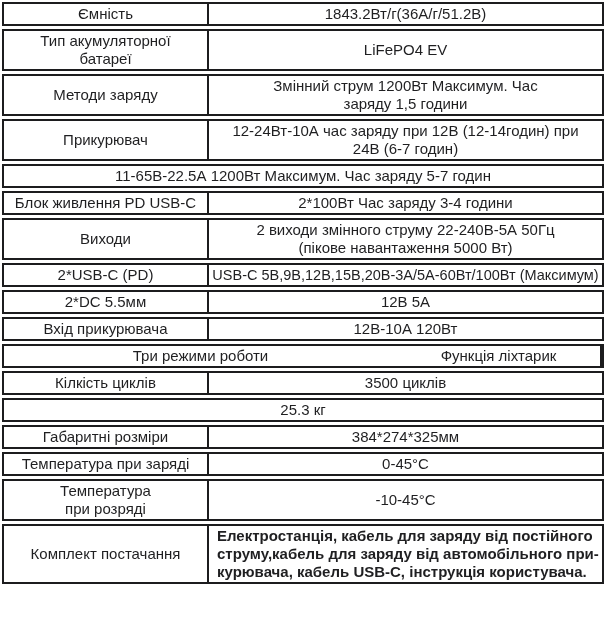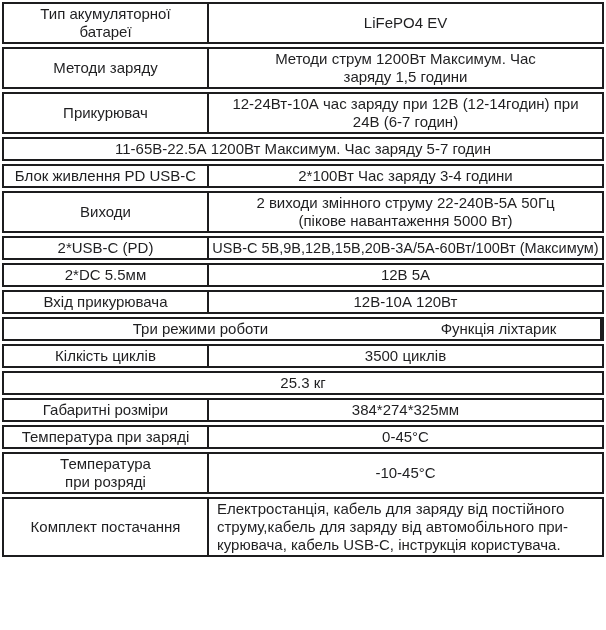--- a/index.html
+++ b/index.html
@@ -49,43 +49,51 @@
     flex: 1 1 auto;
     min-width: 0;
     padding: 1px 3px;
   }
   
   .row:last-child .cell-value {
     align-items: flex-start;
     padding-left: 8px;
     padding-right: 6px;
   }
-  .row:last-child .cell-value .line { text-align: left; }
+  .row:last-child .cell-value .line { text-align: left; font-weight: bold; }
 </style>
 </head>
 <body>
 
 <div class="spec-table">
+  <div class="row">
+    <div class="cell cell-label">
+        <div class="line">Ємність</div>
+      </div>
+    <div class="cell cell-value">
+        <div class="line">1843.2Вт/г(36А/г/51.2В)</div>
+      </div>
+  </div>
 
   <div class="row">
     <div class="cell cell-label">
         <div class="line">Тип акумуляторної</div>
         <div class="line">батареї</div>
       </div>
     <div class="cell cell-value">
         <div class="line">LiFePO4 EV</div>
       </div>
   </div>
 
   <div class="row">
     <div class="cell cell-label">
         <div class="line">Методи заряду</div>
       </div>
     <div class="cell cell-value">
-        <div class="line">Методи струм 1200Вт Максимум. Час</div>
+        <div class="line">Змінний струм 1200Вт Максимум. Час</div>
         <div class="line">заряду 1,5 години</div>
       </div>
   </div>
 
   <div class="row">
     <div class="cell cell-label">
         <div class="line">Прикурювач</div>
       </div>
     <div class="cell cell-value">
         <div class="line">12-24Вт-10А час заряду при 12В (12-14годин) при</div>

